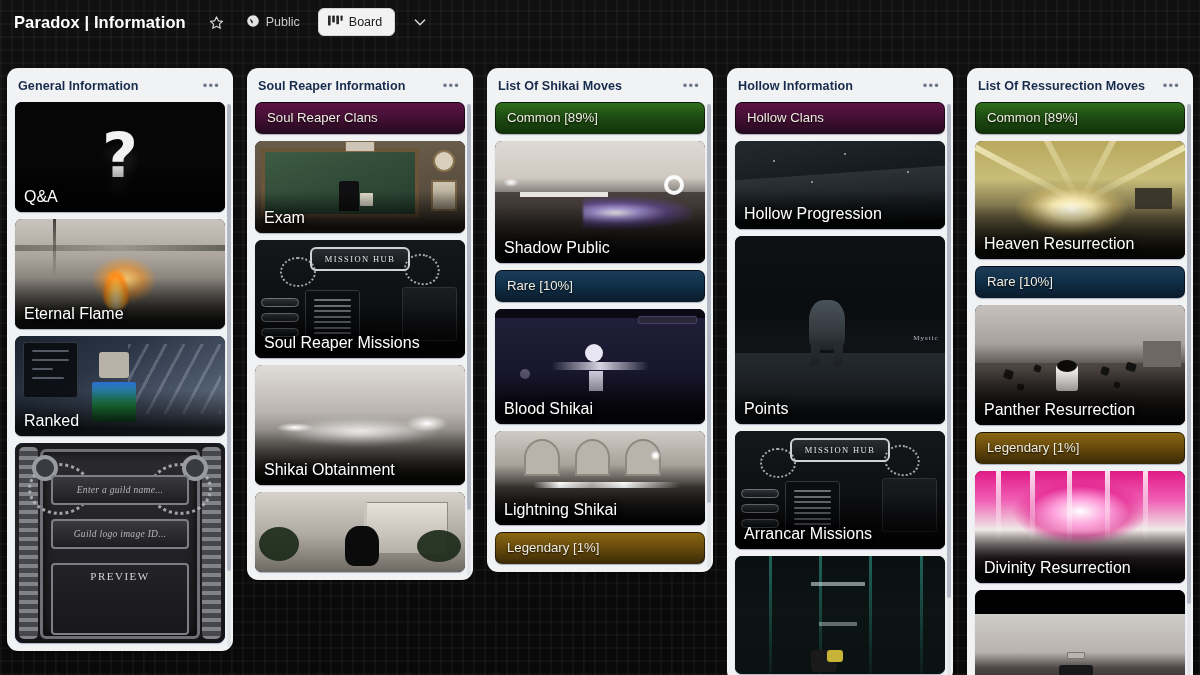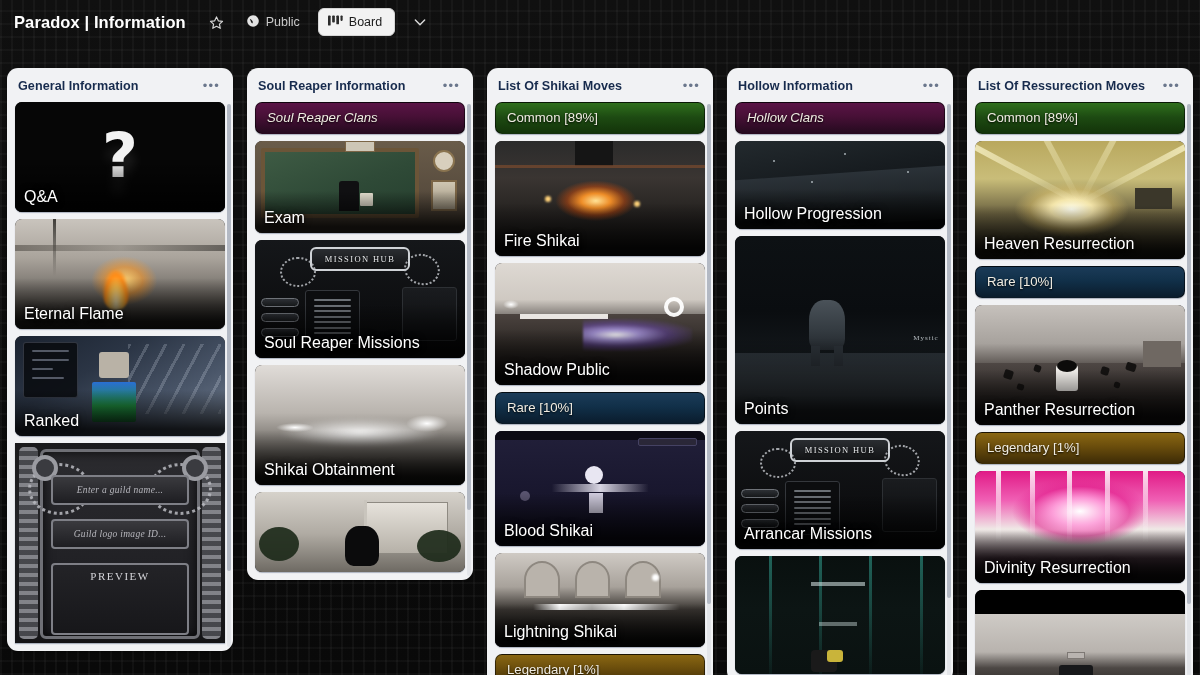--- a/index.html
+++ b/index.html
@@ -161,21 +161,21 @@
     border-radius: 7px;
     overflow: hidden;
     background: #0c0c0c;
     box-shadow: 0 1px 1px rgba(9,30,66,.30);
     cursor: pointer;
     flex: 0 0 auto;
   }
   .card.selected {
     outline: 2px solid #1c6fd6;
     outline-offset: -2px;
-    border-radius: 0;
+    border-radius: 8px;
     text-align: right;
   }
   .card .label {
     position: absolute;
     left: 9px;
     bottom: 6px;
     color: #ffffff;
     font-size: 16px;
     font-weight: normal;
     text-shadow: 0 1px 3px rgba(0,0,0,.95), 0 0 7px rgba(0,0,0,.8);
@@ -198,21 +198,21 @@
     color: #f0ece2;
     text-shadow: 0 1px 2px rgba(0,0,0,.9);
     cursor: pointer;
     flex: 0 0 auto;
     box-shadow: 0 1px 1px rgba(9,30,66,.3);
     border: 1px solid rgba(0,0,0,.55);
   }
   .badge-common   { background: linear-gradient(180deg,#2f6f1c 0%, #1d4a12 48%, #133409 100%); }
   .badge-rare     { background: linear-gradient(180deg,#1b3b58 0%, #113049 45%, #0a1c2d 100%); }
   .badge-legendary{ background: linear-gradient(180deg,#8a6713 0%, #6a4d0c 45%, #3e2c06 100%); }
-  .badge-clans    { background: linear-gradient(180deg,#5a1446 0%, #471036 45%, #250a1f 100%); font-style: italic; }
+  .badge-clans    { background: linear-gradient(180deg,#5a1446 0%, #471036 45%, #250a1f 100%); }
 
   
   .cv { width:100%; height:100%; position:absolute; inset:0; }
 
   
   .art-qa { background:#060606; }
   .art-qa .qmark {
     position:absolute; left:50%; top:48%; transform:translate(-50%,-50%);
     font-size:62px; font-weight:bold; color:#f2f2f2;
     text-shadow: 0 18px 12px rgba(255,255,255,.10);
@@ -753,30 +753,20 @@
           <div class="col-title">List Of Shikai Moves</div>
           <div class="col-menu">•••</div>
         </div>
         <div class="col-cards">
           <div class="scroll-track">
               <div class="scroll-thumb"></div>
             </div>
 
           <div class="badge-card badge-common">Common [89%]</div>
 
-          <div class="card" style="height:115px">
-            <div class="cv art-fire">
-              <div class="wall"></div>
-                <div class="rail"></div>
-              <div class="spark" style="left:24%;top:48%"></div>
-              <div class="spark" style="left:66%;top:52%"></div>
-            </div>
-            <div class="shade"></div>
-            <div class="label">Fire Shikai</div>
-          </div>
 
           <div class="card" style="height:122px">
             <div class="cv art-shadow">
               <div class="ground"></div>
                 <div class="bar"></div>
                 <div class="flash"></div>
               <div class="ring2"></div>
                 <div class="purple"></div>
             </div>
             <div class="shade"></div>

